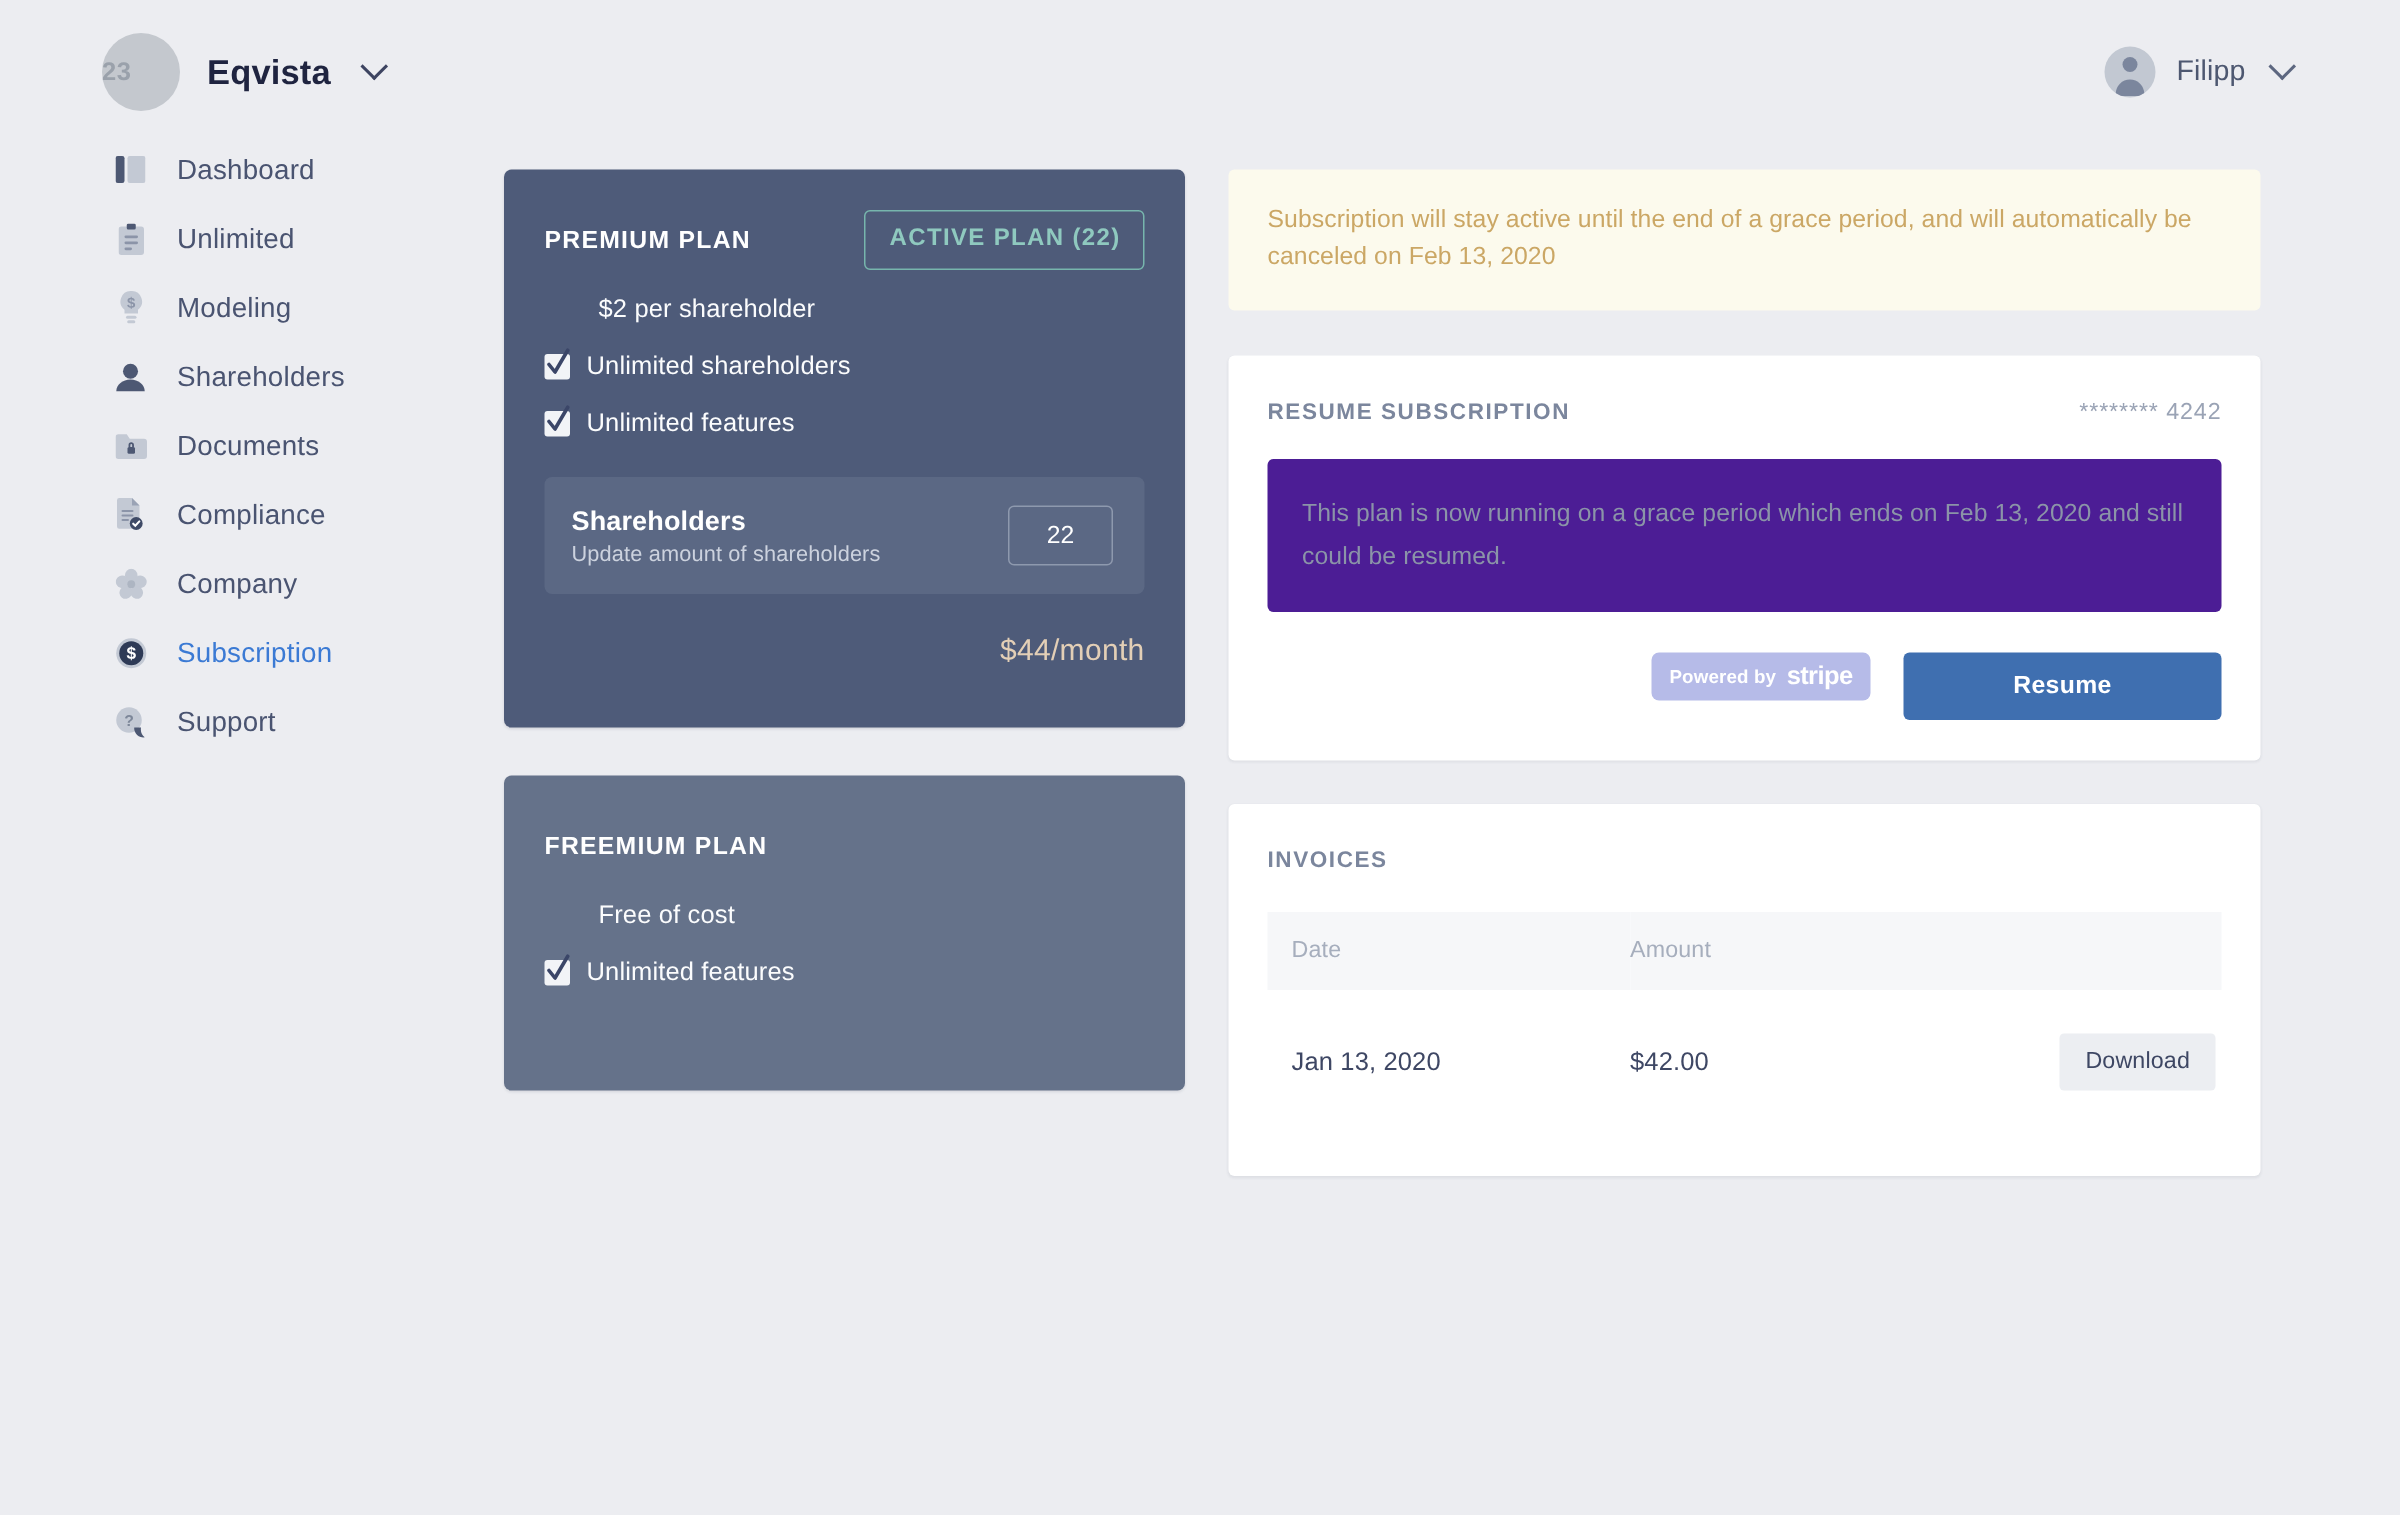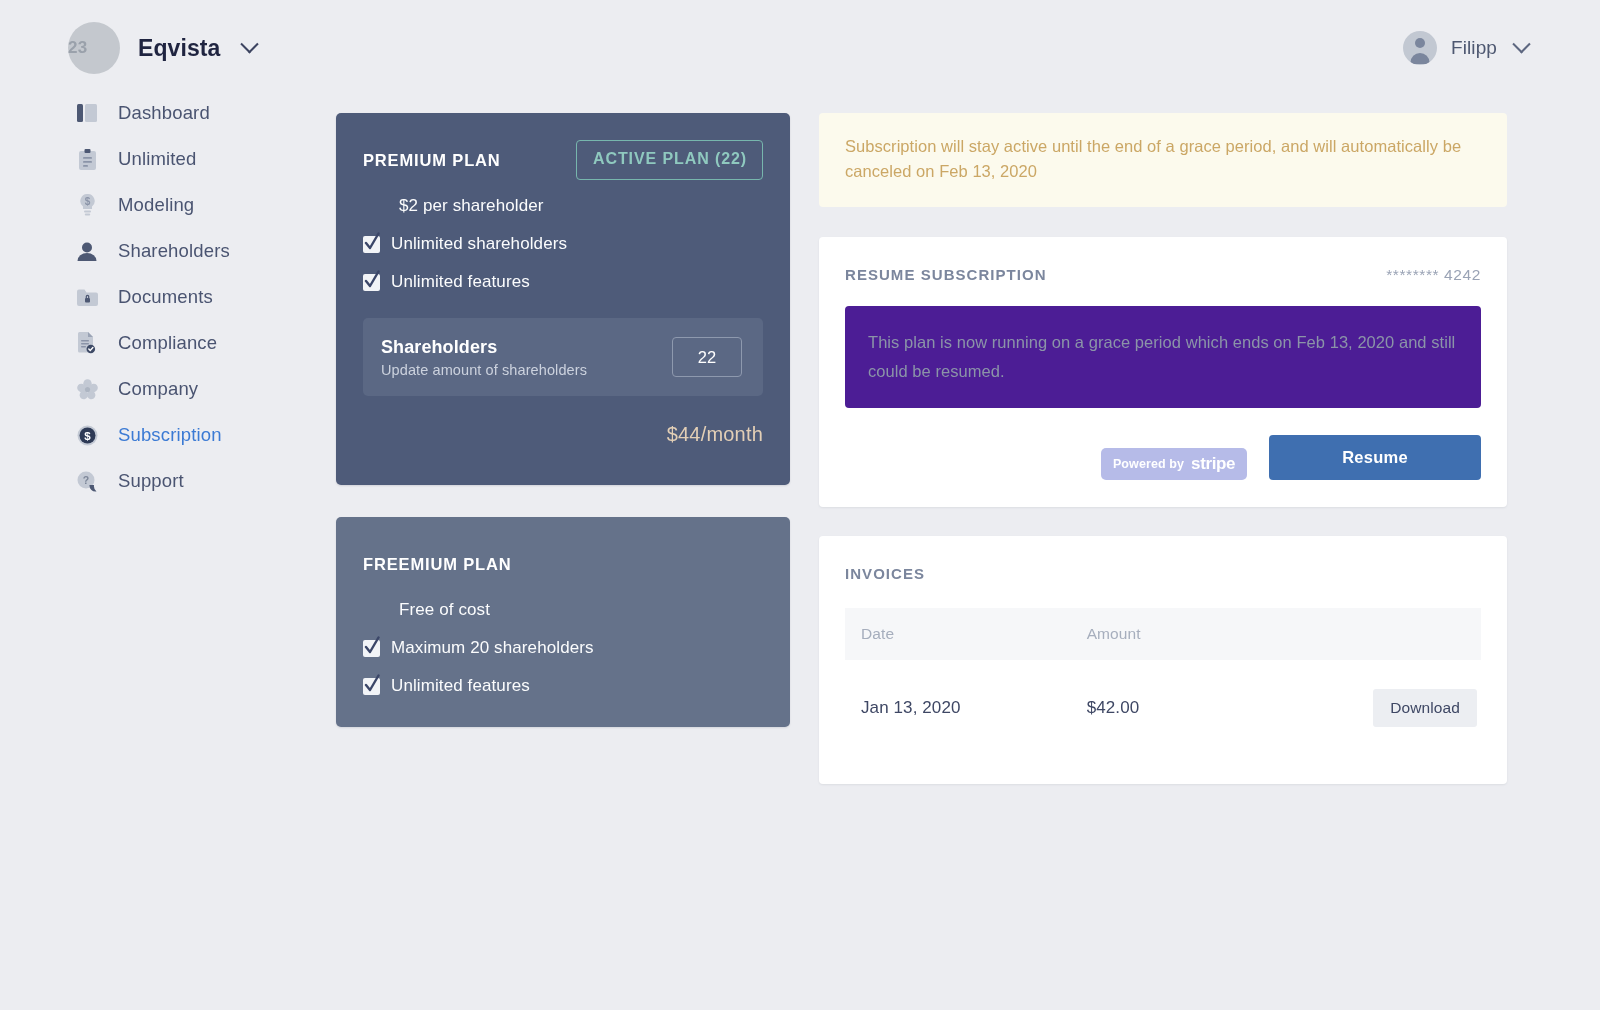--- a/index.html
+++ b/index.html
@@ -295,21 +295,21 @@
     border-radius: 4px;
     padding: 22px 23px 23px 23px;
     color: #8b94a8;
     font-size: 16.5px;
     line-height: 1.72;
     letter-spacing: .05px;
   }
   .actions {
     margin-top: 27px;
     display: flex;
-    align-items: flex-end;
+    align-items: flex-start;
     justify-content: flex-end;
     gap: 22px;
   }
   .stripe-badge {
     background: #b6bbe8;
     border-radius: 5px;
     height: 32px;
     display: flex;
     align-items: center;
     gap: 7px;
@@ -561,28 +561,20 @@
         <div class="plan-price">$44/month</div>
       </div>
 
       <div class="plan-card plan-freemium">
         <div class="plan-head">
           <span class="plan-title">FREEMIUM PLAN</span>
         </div>
 
         <div class="plan-sub">Free of cost</div>
 
-        <div class="feat">
-          <span class="cbox">
-            <svg width="16" height="20" viewBox="0 0 16 20">
-                <path d="M2 11 L6 16 L14.5 1.5" stroke="#3b4668" stroke-width="2.4" fill="none" stroke-linecap="round" stroke-linejoin="round"></path>
-              </svg>
-          </span>
-          <span>Maximum 20 shareholders</span>
-        </div>
 
         <div class="feat">
           <span class="cbox">
             <svg width="16" height="20" viewBox="0 0 16 20">
                 <path d="M2 11 L6 16 L14.5 1.5" stroke="#3b4668" stroke-width="2.4" fill="none" stroke-linecap="round" stroke-linejoin="round"></path>
               </svg>
           </span>
           <span>Unlimited features</span>
         </div>
       </div>

